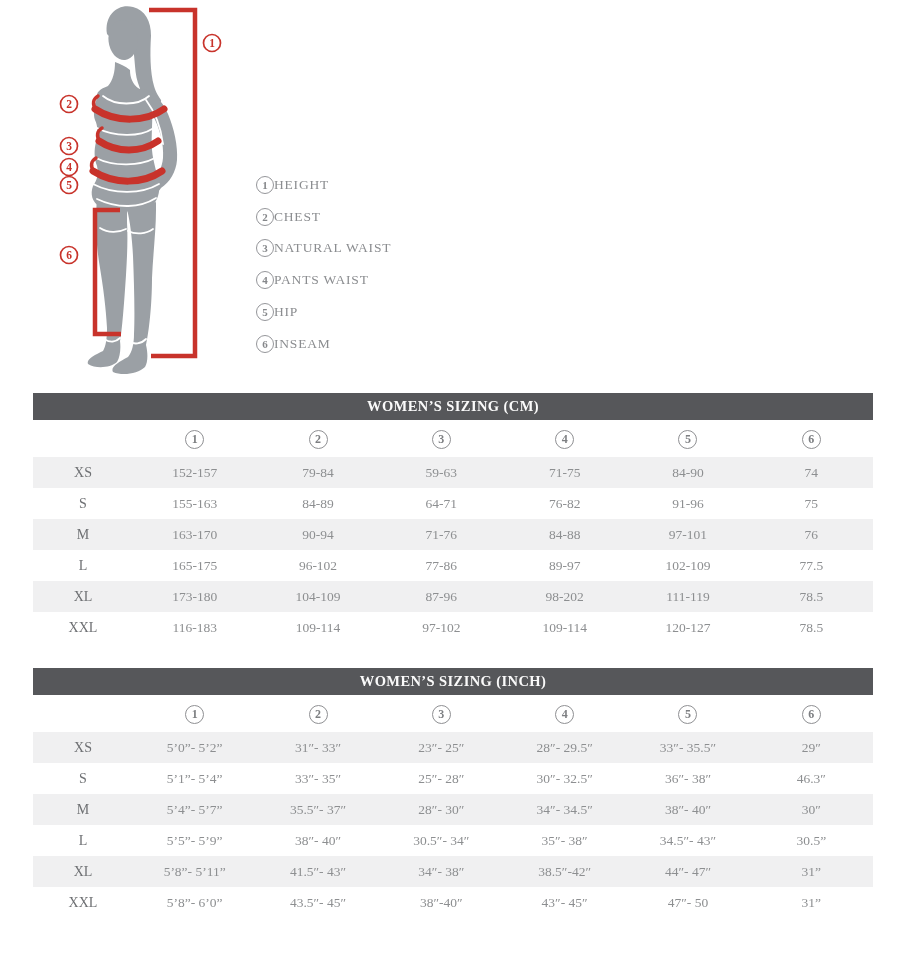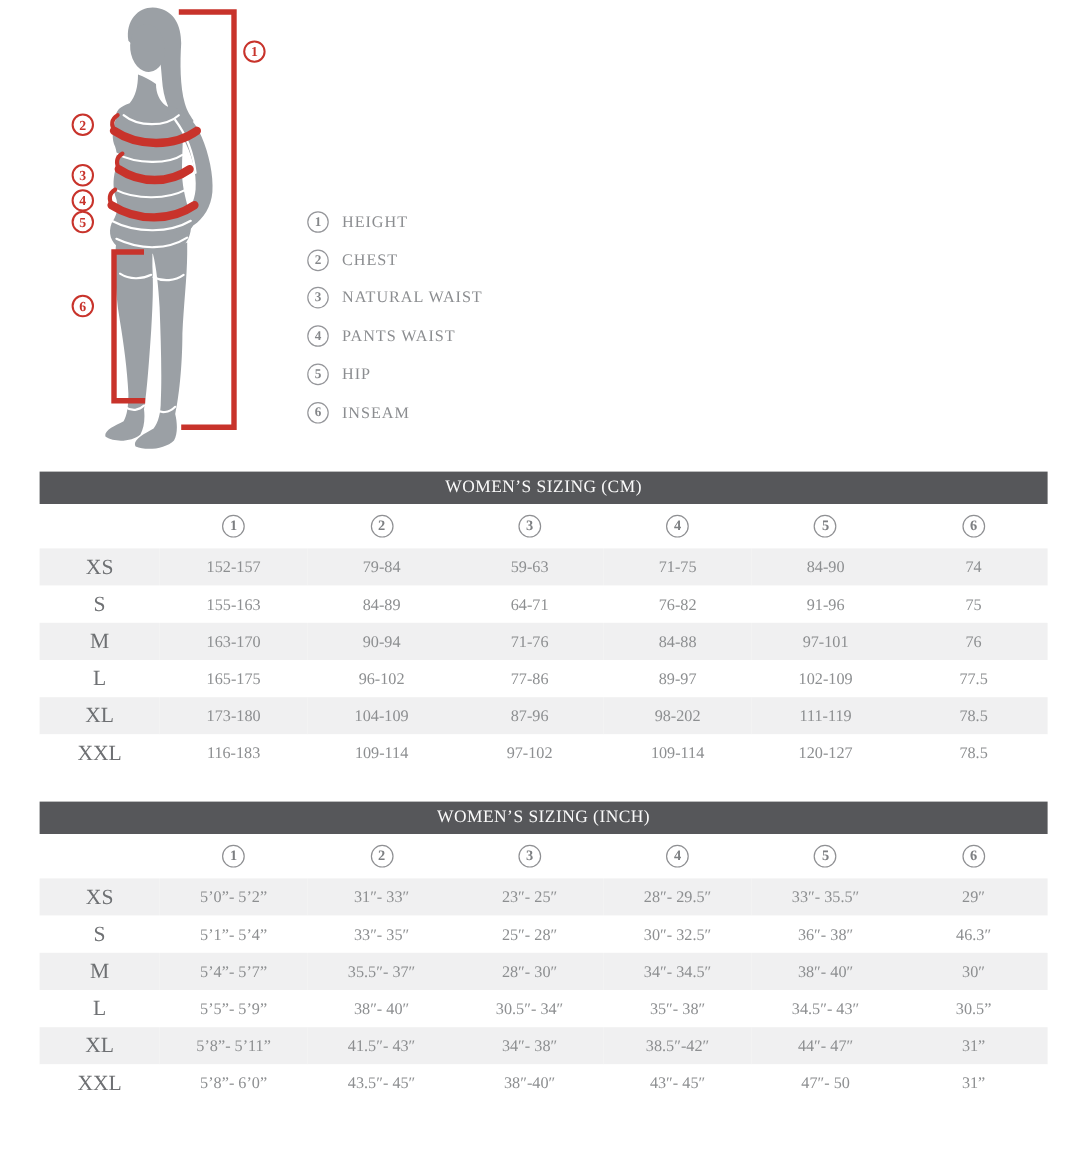--- a/index.html
+++ b/index.html
@@ -12,44 +12,44 @@
   .figure-wrap{position:absolute;left:0;top:0;width:260px;height:385px;}
   
   .legend{position:absolute;left:256px;top:169px;}
   .legend-item{display:flex;align-items:center;height:31.8px;}
   .legend-circle{
     width:16px;height:16px;border:1px solid #95969a;border-radius:50%;
     color:#85878a;font-size:11px;font-weight:600;line-height:16px;
     text-align:center;flex:0 0 auto;
   }
   .legend-label{
-    margin-left:11px;font-size:13.5px;color:#8b8d90;letter-spacing:.8px;
+    font-size:13.5px;color:#8b8d90;letter-spacing:.8px;
   }
   
   .table-block{position:absolute;left:33px;width:840px;}
   .table-block.cm{top:393px;}
   .table-block.inch{top:668px;}
   .table-title{
     height:27px;line-height:27px;background:#56575a;color:#fafafa;
-    text-align:center;font-size:14.5px;font-weight:400;letter-spacing:.4px;
+    text-align:center;font-size:14.5px;font-weight:700;letter-spacing:.4px;
   }
   table.sizing{border-collapse:collapse;table-layout:fixed;width:840px;}
   tr.circle-row th{height:35px;background:#ffffff;font-weight:normal;text-align:center;vertical-align:middle;}
   .circle-num{
     display:inline-block;width:17px;height:17px;border:1.5px solid #8f9093;
     border-radius:50%;color:#7d7f82;font-size:12px;font-weight:600;
     line-height:17px;text-align:center;
   }
   tbody td{
     height:31px;text-align:center;vertical-align:middle;
     font-size:13.5px;color:#8d8f91;padding:0;
   }
   tbody tr:nth-child(odd){background:#f0f0f1;}
   tbody tr:nth-child(even){background:#ffffff;}
-  td.size-cell{font-size:18px;color:#6e7073;text-align:center;}
+  td.size-cell{font-size:14px;color:#6e7073;text-align:center;}
   svg text.marker-num{
     font-family:"Liberation Serif", serif;font-size:11.5px;font-weight:bold;fill:#c8332b;
   }
 </style>
 </head>
 <body>
 
 <div class="figure-wrap">
   <svg width="260" height="385" viewBox="0 0 260 385">
 

